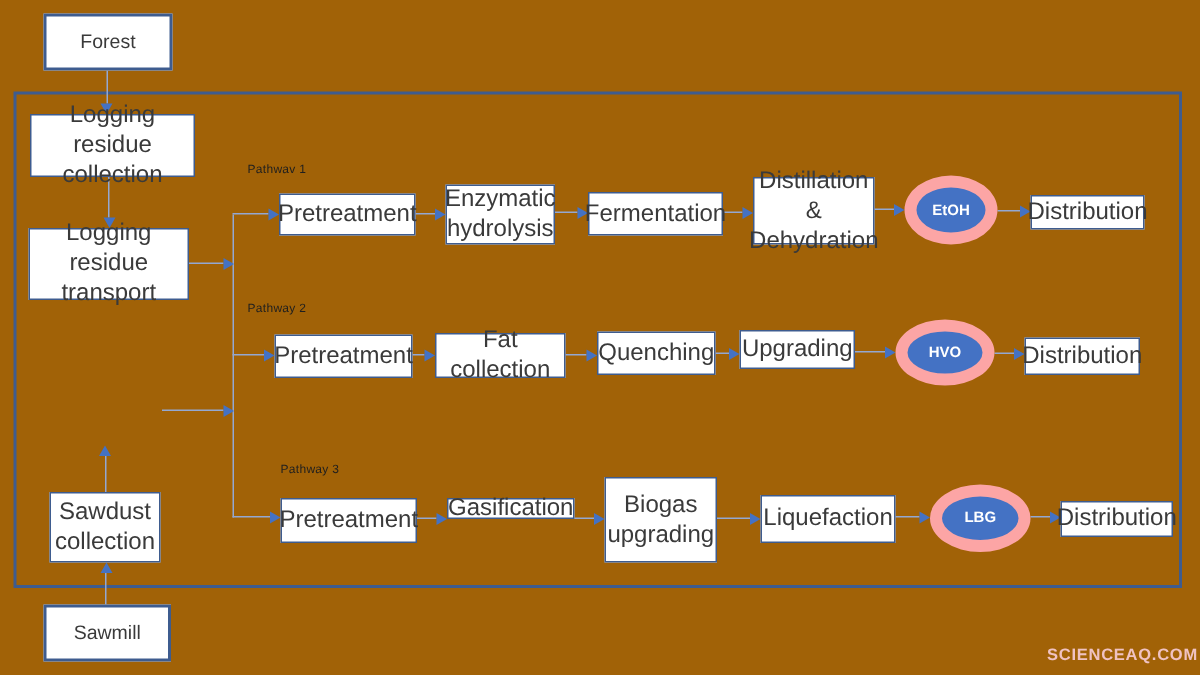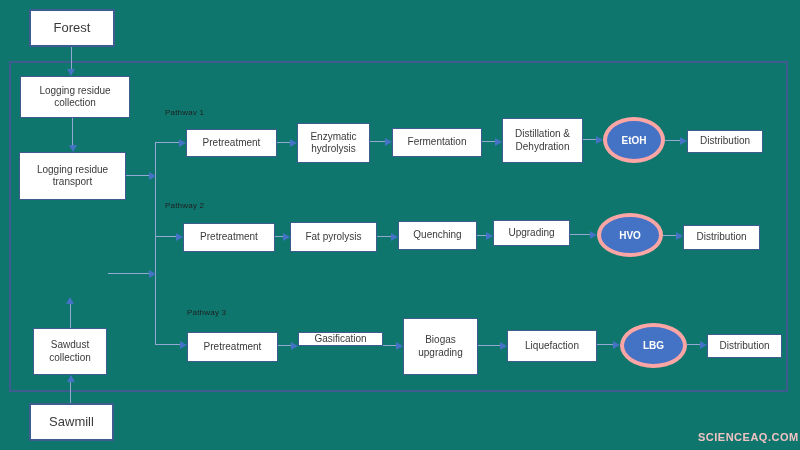--- a/index.html
+++ b/index.html
@@ -1,31 +1,31 @@
 <!DOCTYPE html>
 <html><head>
 <meta charset="utf-8">
 <style>
   html,body{margin:0;padding:0;background:#fff;}
   .canvas{
-    position:relative;width:800px;height:450px;background:#0f766e;
+    position:relative;width:800px;height:450px;background:#a16207;
     font-family:"Liberation Sans","DejaVu Sans",sans-serif;overflow:hidden;
   }
   .outer-box{
     position:absolute;left:9px;top:61px;width:779px;height:331px;
     border:2px solid #3e5c8f;box-sizing:border-box;background:transparent;
   }
   .node{
     position:absolute;background:#fff;border:1.5px solid #3e5c8f;box-sizing:border-box;
     display:flex;align-items:center;justify-content:center;text-align:center;
-    color:#3a3a3a;font-size:10px;line-height:1.25;padding:1px 2px;z-index:3;
+    color:#3a3a3a;font-size:16px;line-height:1.25;padding:1px 2px;z-index:3;
   }
   .node.big{font-size:13px;border-width:2px;}
   .product{
-    position:absolute;border-radius:50%;background:#4472c4;border:4px solid #fca5a5;
+    position:absolute;border-radius:50%;background:#4472c4;border:8px solid #fca5a5;
     box-sizing:border-box;display:flex;align-items:center;justify-content:center;
     color:#ffffff;font-size:10px;font-weight:bold;z-index:3;
   }
   .pathway-label{
     position:absolute;font-size:8px;font-weight:normal;color:#1f1f1f;z-index:3;letter-spacing:.2px;
   }
   
   .hl{position:absolute;height:0;border-top:1.5px solid #93a8d3;z-index:2;}
   .hl::after{content:"";position:absolute;right:-7px;top:-4.75px;width:0;height:0;
     border-left:7px solid #4472c4;border-top:4px solid transparent;border-bottom:4px solid transparent;}
@@ -57,21 +57,21 @@
   <div class="pathway-label" style="left:165px;top:108px;">Pathwav 1</div>
   <div class="node" style="left:186px;top:129px;width:91px;height:28px;">Pretreatment</div>
   <div class="node" style="left:297px;top:123px;width:73px;height:40px;">Enzymatic hydrolysis</div>
   <div class="node" style="left:392px;top:128px;width:90px;height:29px;">Fermentation</div>
   <div class="node" style="left:502px;top:118px;width:81px;height:45px;">Distillation &amp; Dehydration</div>
   <div class="product" style="left:603px;top:117px;width:62px;height:46px;">EtOH</div>
   <div class="node" style="left:687px;top:130px;width:76px;height:23px;">Distribution</div>
 
   <div class="pathway-label" style="left:165px;top:201px;">Pathway 2</div>
   <div class="node" style="left:183px;top:223px;width:92px;height:29px;">Pretreatment</div>
-  <div class="node" style="left:290px;top:222px;width:87px;height:30px;">Fat pyrolysis</div>
+  <div class="node" style="left:290px;top:222px;width:87px;height:30px;">Fat collection</div>
   <div class="node" style="left:398px;top:221px;width:79px;height:29px;">Quenching</div>
   <div class="node" style="left:493px;top:220px;width:77px;height:26px;">Upgrading</div>
   <div class="product" style="left:597px;top:213px;width:66px;height:44px;">HVO</div>
   <div class="node" style="left:683px;top:225px;width:77px;height:25px;">Distribution</div>
 
   <div class="pathway-label" style="left:187px;top:308px;">Pathway 3</div>
   <div class="node" style="left:187px;top:332px;width:91px;height:30px;">Pretreatment</div>
   <div class="node" style="left:298px;top:332px;width:85px;height:14px;">Gasification</div>
   <div class="node" style="left:403px;top:318px;width:75px;height:57px;">Biogas upgrading</div>
   <div class="node" style="left:507px;top:330px;width:90px;height:32px;">Liquefaction</div>

